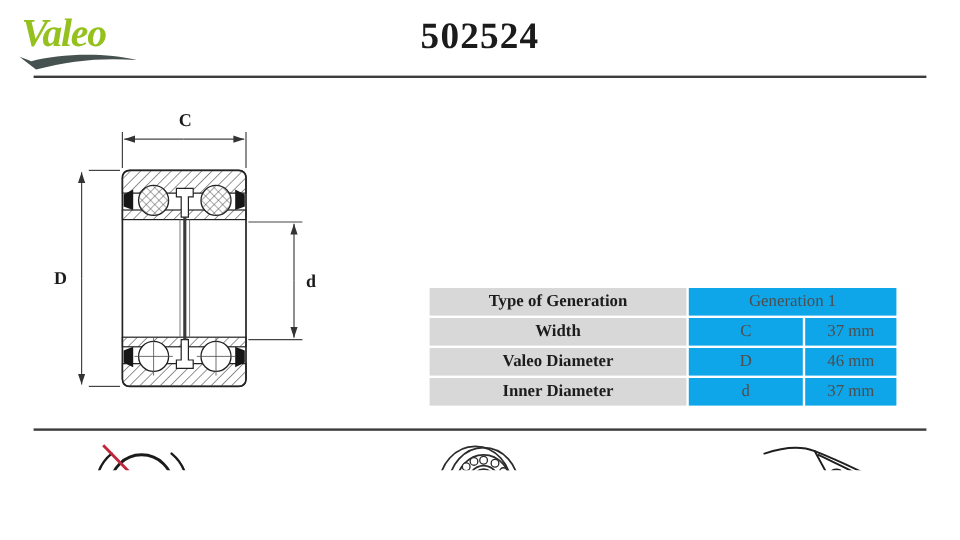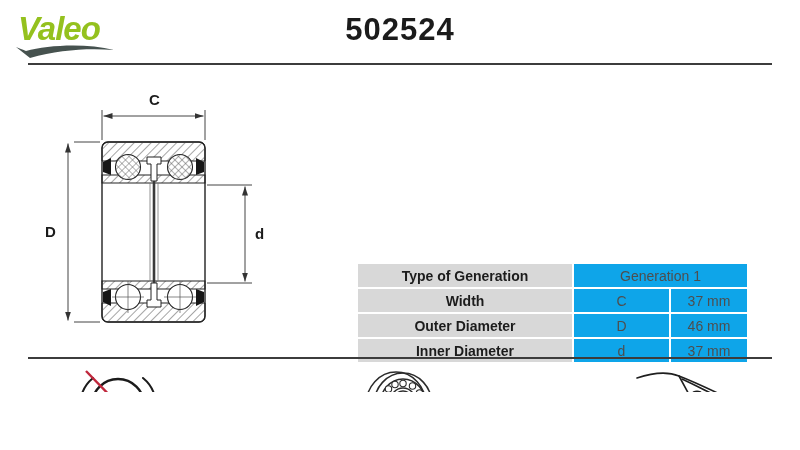--- a/index.html
+++ b/index.html
@@ -1,18 +1,18 @@
 <!DOCTYPE html>
 <html><head>
 <meta charset="utf-8">
 <style>
   html,body{margin:0;padding:0;background:#fff;}
   #stage{
     position:relative;width:800px;height:392px;background:#ffffff;
-    font-family:Liberation Sans, sans-serif;overflow:hidden;
+    font-family:Liberation Serif, serif;overflow:hidden;
   }
   
   .logo{position:absolute;left:18px;top:12px;width:110px;height:50px;}
   .logo-text{
     font-size:33px;font-weight:800;font-style:italic;color:#94c11e;
     letter-spacing:-1px;line-height:1;display:block;
   }
   .logo-swoosh{position:absolute;left:-4px;top:32px;}
   .part-number{
     position:absolute;left:0;right:0;top:12px;margin:0;text-align:center;
@@ -21,21 +21,21 @@
   .rule{position:absolute;left:28px;width:744px;height:2px;background:#3c3c3c;}
   .rule-top{top:63px;}
   .rule-bottom{top:357px;}
   
   .drawing{position:absolute;left:30px;top:85px;}
   .dim-label{font-size:15px;font-weight:700;fill:#1b1b1b;}
   
   .spec-table{
     position:absolute;left:358px;top:240px;width:389px;
     display:grid;grid-template-columns:214px 95px 76px;
-    column-gap:2px;row-gap:2px;margin-top:24px;
+    column-gap:2px;row-gap:2px;
   }
   .cell{height:23px;display:flex;align-items:center;justify-content:center;}
   .cell-label{background:#d8d8d8;font-size:14px;font-weight:700;color:#1c1c1c;}
   .cell-val{background:#0ea5e9;font-size:14px;color:#4e4e4e;}
   .cell-span{grid-column:2/4;}
   
   .icon-abs{position:absolute;left:60px;top:366px;}
   .abs-text{font-size:13px;font-weight:700;fill:#1b1b1b;letter-spacing:0;}
   .icon-bearing{position:absolute;left:358px;top:366px;}
   .icon-car{position:absolute;left:633px;top:362px;}
@@ -132,21 +132,21 @@
   </svg>
 
   <div class="spec-table">
     <div class="cell cell-label">Type of Generation</div>
     <div class="cell cell-val cell-span">Generation 1</div>
 
     <div class="cell cell-label">Width</div>
     <div class="cell cell-val">C</div>
     <div class="cell cell-val">37 mm</div>
 
-    <div class="cell cell-label">Outer Diameter</div>
+    <div class="cell cell-label">Valeo Diameter</div>
     <div class="cell cell-val">D</div>
     <div class="cell cell-val">46 mm</div>
 
     <div class="cell cell-label">Inner Diameter</div>
     <div class="cell cell-val">d</div>
     <div class="cell cell-val">37 mm</div>
   </div>
 
   <div class="rule rule-bottom"></div>
 

